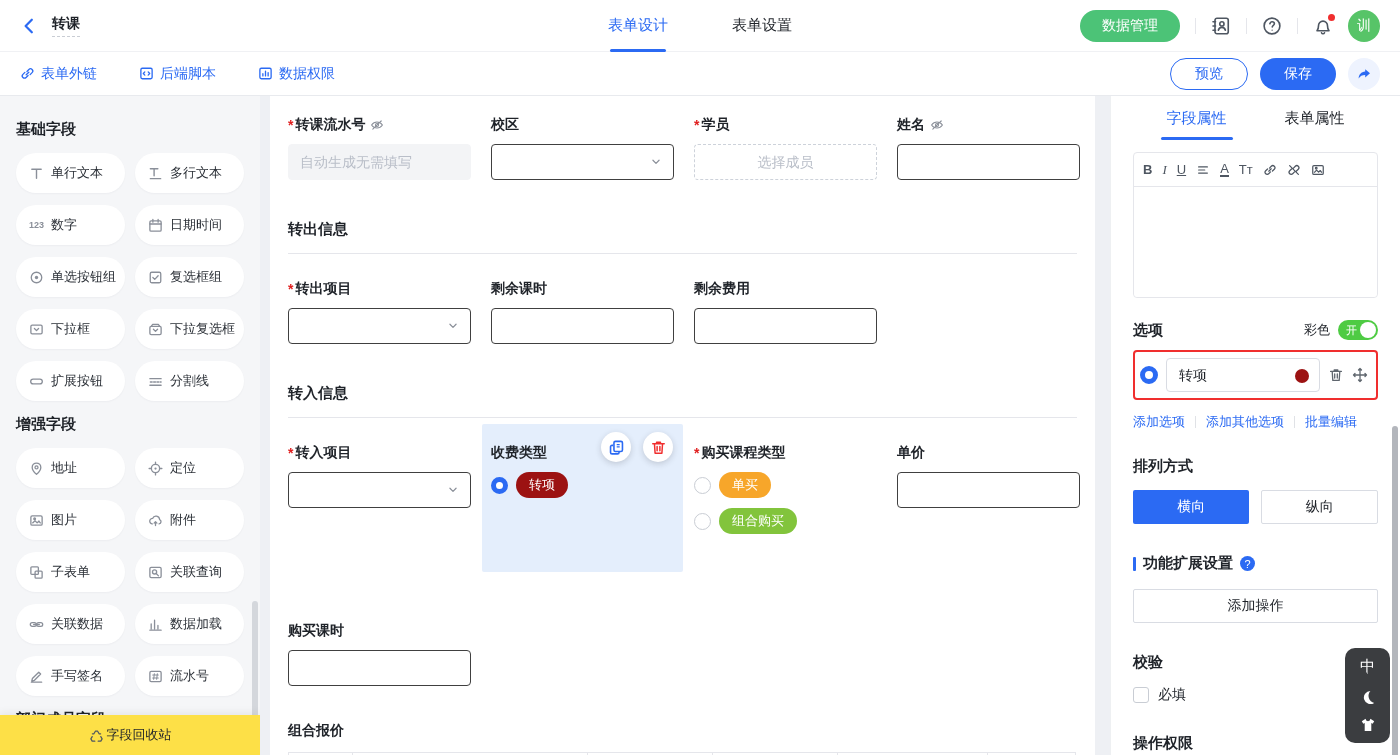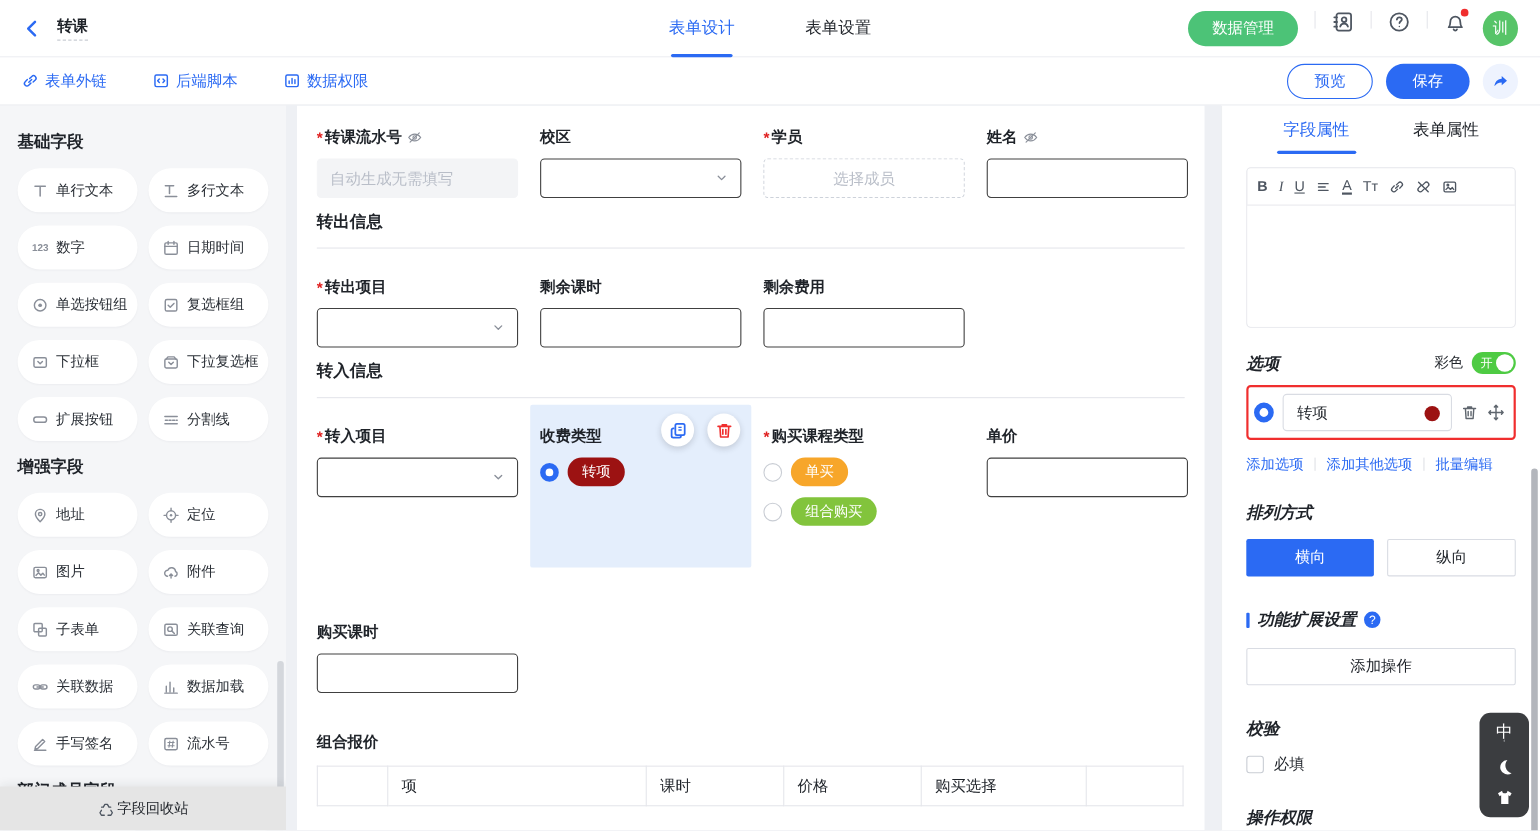--- a/index.html
+++ b/index.html
@@ -9,21 +9,21 @@
 
   
   .header { height:52px; background:#fff; display:flex; align-items:center; padding:0 20px;
     position:relative; border-bottom:1px solid #f0f1f4; }
   .back { color:#2b6af3; margin-right:14px; cursor:pointer; }
   .doc-title { font-size:14px; font-weight:bold; border-bottom:1px dashed #c9cdd4; padding-bottom:3px; }
   .header-tabs { position:absolute; left:50%; transform:translateX(-50%); display:flex; gap:64px; height:52px; }
   .htab { font-size:15px; display:flex; align-items:center; position:relative; color:#1f2329; cursor:pointer; }
   .htab.active { color:#2b6af3; }
   .htab.active:after { content:""; position:absolute; left:2px; right:2px; bottom:0; height:3px; background:#2b6af3; border-radius:2px; }
-  .header-right { margin-left:auto; display:flex; }
+  .header-right { margin-left:auto; display:flex; align-items:center; }
   .green-pill { background:#4cc377; color:#fff; font-size:14px; height:32px; border-radius:16px;
     padding:0 22px; display:flex; align-items:center; cursor:pointer; }
   .hdivider { width:1px; height:16px; background:#e5e6eb; margin:0 15px; }
   .hicon { color:#4e5661; cursor:pointer; position:relative; }
   .bell-dot { position:absolute; right:-2px; top:-2px; width:7px; height:7px; background:#f02e2e; border-radius:50%; }
   .avatar { width:32px; height:32px; border-radius:50%; background:#57c468; color:#fff; font-size:14px;
     display:flex; align-items:center; justify-content:center; margin-left:15px; cursor:pointer; }
 
   
   .subbar { height:44px; background:#fff; display:flex; align-items:center; padding:0 20px; border-bottom:1px solid #e8eaee; }
@@ -41,39 +41,39 @@
 
   
   .sidebar { width:260px; background:#f5f6f8; position:relative; padding:14px 16px 0; overflow:hidden; flex:none; }
   .sec-title { font-size:15px; font-weight:bold; margin:10px 0 14px; }
   .pill-grid { display:grid; grid-template-columns:1fr 1fr; gap:12px 10px; margin-bottom:14px; }
   .pill { height:40px; background:#fff; border-radius:20px; display:flex; align-items:center;
     padding-left:13px; gap:7px; cursor:grab; box-shadow:0 1px 2px rgba(31,35,41,.04); }
   .pill .plabel { font-size:13px; color:#2a2f36; white-space:nowrap; }
   .picon { color:#8a8f99; flex:none; display:flex; }
   .num-ic { font-size:9px; font-weight:bold; color:#8a8f99; letter-spacing:0; }
-  .recycle-bar { position:absolute; left:0; bottom:0; width:260px; height:40px; background:#e5e5e5;
+  .recycle-bar { position:absolute; left:0; bottom:0; width:260px; height:40px; background:#fde047;
     box-shadow:0 -2px 8px rgba(31,35,41,.08); display:flex; align-items:center; justify-content:center;
     gap:3px; font-size:13px; cursor:pointer; z-index:3; }
   .side-scroll { position:absolute; right:2px; top:505px; width:6px; height:150px; background:#d4d7dc; border-radius:3px; }
 
   
   .canvas-wrap { flex:1; background:#eef0f4; padding:0 15px 0 10px; overflow:hidden; }
   .canvas-card { width:825px; height:100%; background:#fff; padding:20px 18px 0; overflow:hidden; }
   .frow { display:grid; grid-template-columns:repeat(4,183px); column-gap:20px; }
   .frow3 { display:grid; grid-template-columns:repeat(3,183px); column-gap:20px; margin-top:26px; }
   .flabel { font-size:14px; font-weight:bold; margin-bottom:10px; display:flex; align-items:center; gap:5px; }
   .req { color:#e02020; margin-right:-3px; }
   .f-input { height:36px; border:1px solid #404040; border-radius:4px; background:#fff; position:relative; }
   .f-input.gray { background:#f3f4f6; border-color:#f3f4f6; }
   .ph { font-size:14px; color:#b9bec8; line-height:34px; padding-left:11px; }
   .f-select .chev { position:absolute; right:10px; top:10px; color:#8a8f99; }
   .f-dashed { height:36px; border:1px dashed #cdd2da; border-radius:4px; text-align:center; }
   .f-dashed .ph { padding-left:0; }
-  .section-title { font-size:15px; font-weight:bold; margin-top:12px; padding-bottom:14px; border-bottom:1px solid #e5e6eb; }
+  .section-title { font-size:15px; font-weight:bold; margin-top:40px; padding-bottom:14px; border-bottom:1px solid #e5e6eb; }
   .radio { width:17px; height:17px; border:1px solid #c9cdd4; border-radius:50%; background:#fff; flex:none; }
   .radio.on { border:5px solid #2b6af3; }
   .opt-badge { color:#fff; font-size:13px; padding:4px 13px; border-radius:14px; white-space:nowrap; }
   .opt-line { display:flex; align-items:center; gap:8px; margin-bottom:10px; }
   .sel-card { position:relative; background:#e4eefc; margin:-20px -9px 0; padding:20px 9px 0; border-radius:2px; height:148px; }
   .float-acts { position:absolute; top:8px; right:10px; display:flex; gap:12px; }
   .act-circle { width:30px; height:30px; border-radius:50%; background:#fff; display:flex; align-items:center;
     justify-content:center; box-shadow:0 2px 6px rgba(31,35,41,.18); cursor:pointer; }
   .tin-row { margin-top:26px; display:grid; grid-template-columns:183px 183px 183px 183px; column-gap:20px; height:148px; }
   .single-field { margin-top:30px; width:183px; }
@@ -88,21 +88,21 @@
   .ptab { font-size:15px; display:flex; align-items:center; position:relative; cursor:pointer; }
   .ptab.active { color:#2b6af3; }
   .ptab.active:after { content:""; position:absolute; left:-6px; right:-6px; bottom:0; height:3px; background:#2b6af3; border-radius:2px; }
   .editor { margin-top:12px; border:1px solid #e5e6eb; border-radius:4px; }
   .ed-toolbar { height:34px; display:flex; align-items:center; padding:0 9px; gap:10px; border-bottom:1px solid #e5e6eb; color:#4e5661; }
   .ed-btn { font-size:13px; cursor:pointer; display:flex; align-items:center; }
   .ed-b { font-weight:bold; } .ed-i { font-style:italic; font-family:"Liberation Serif",serif; }
   .ed-u { text-decoration:underline; } .ed-a { border-bottom:2px solid #4e5661; line-height:12px; }
   .ed-body { height:110px; background:#fff; border-radius:0 0 4px 4px; }
   .opt-head { margin-top:22px; display:flex; align-items:center; justify-content:space-between; }
-  .p-label { font-size:15px; font-weight:bold;font-style:italic; }
+  .p-label { font-size:15px; font-weight:bold; }
   .color-wrap { display:flex; align-items:center; gap:8px; font-size:13px; }
   .toggle { width:40px; height:20px; border-radius:10px; background:#4ecb43; position:relative; cursor:pointer; }
   .toggle .t-txt { color:#fff; font-size:11px; position:absolute; left:8px; top:3px; }
   .toggle .knob { width:16px; height:16px; border-radius:50%; background:#fff; position:absolute; right:2px; top:2px; }
   .opt-row { margin-top:10px; border:2px solid #f02e2e; border-radius:4px; padding:6px 8px 6px 5px;
     display:flex; align-items:center; gap:8px; }
   .opt-input { flex:1; height:34px; border:1px solid #d9dce3; border-radius:4px; position:relative;
     font-size:14px; line-height:32px; padding-left:12px; background:#fff; }
   .color-dot { position:absolute; right:10px; top:10px; width:14px; height:14px; border-radius:50%; background:#9c1212; cursor:pointer; }
   .gicon { color:#5f666e; cursor:pointer; display:flex; }

